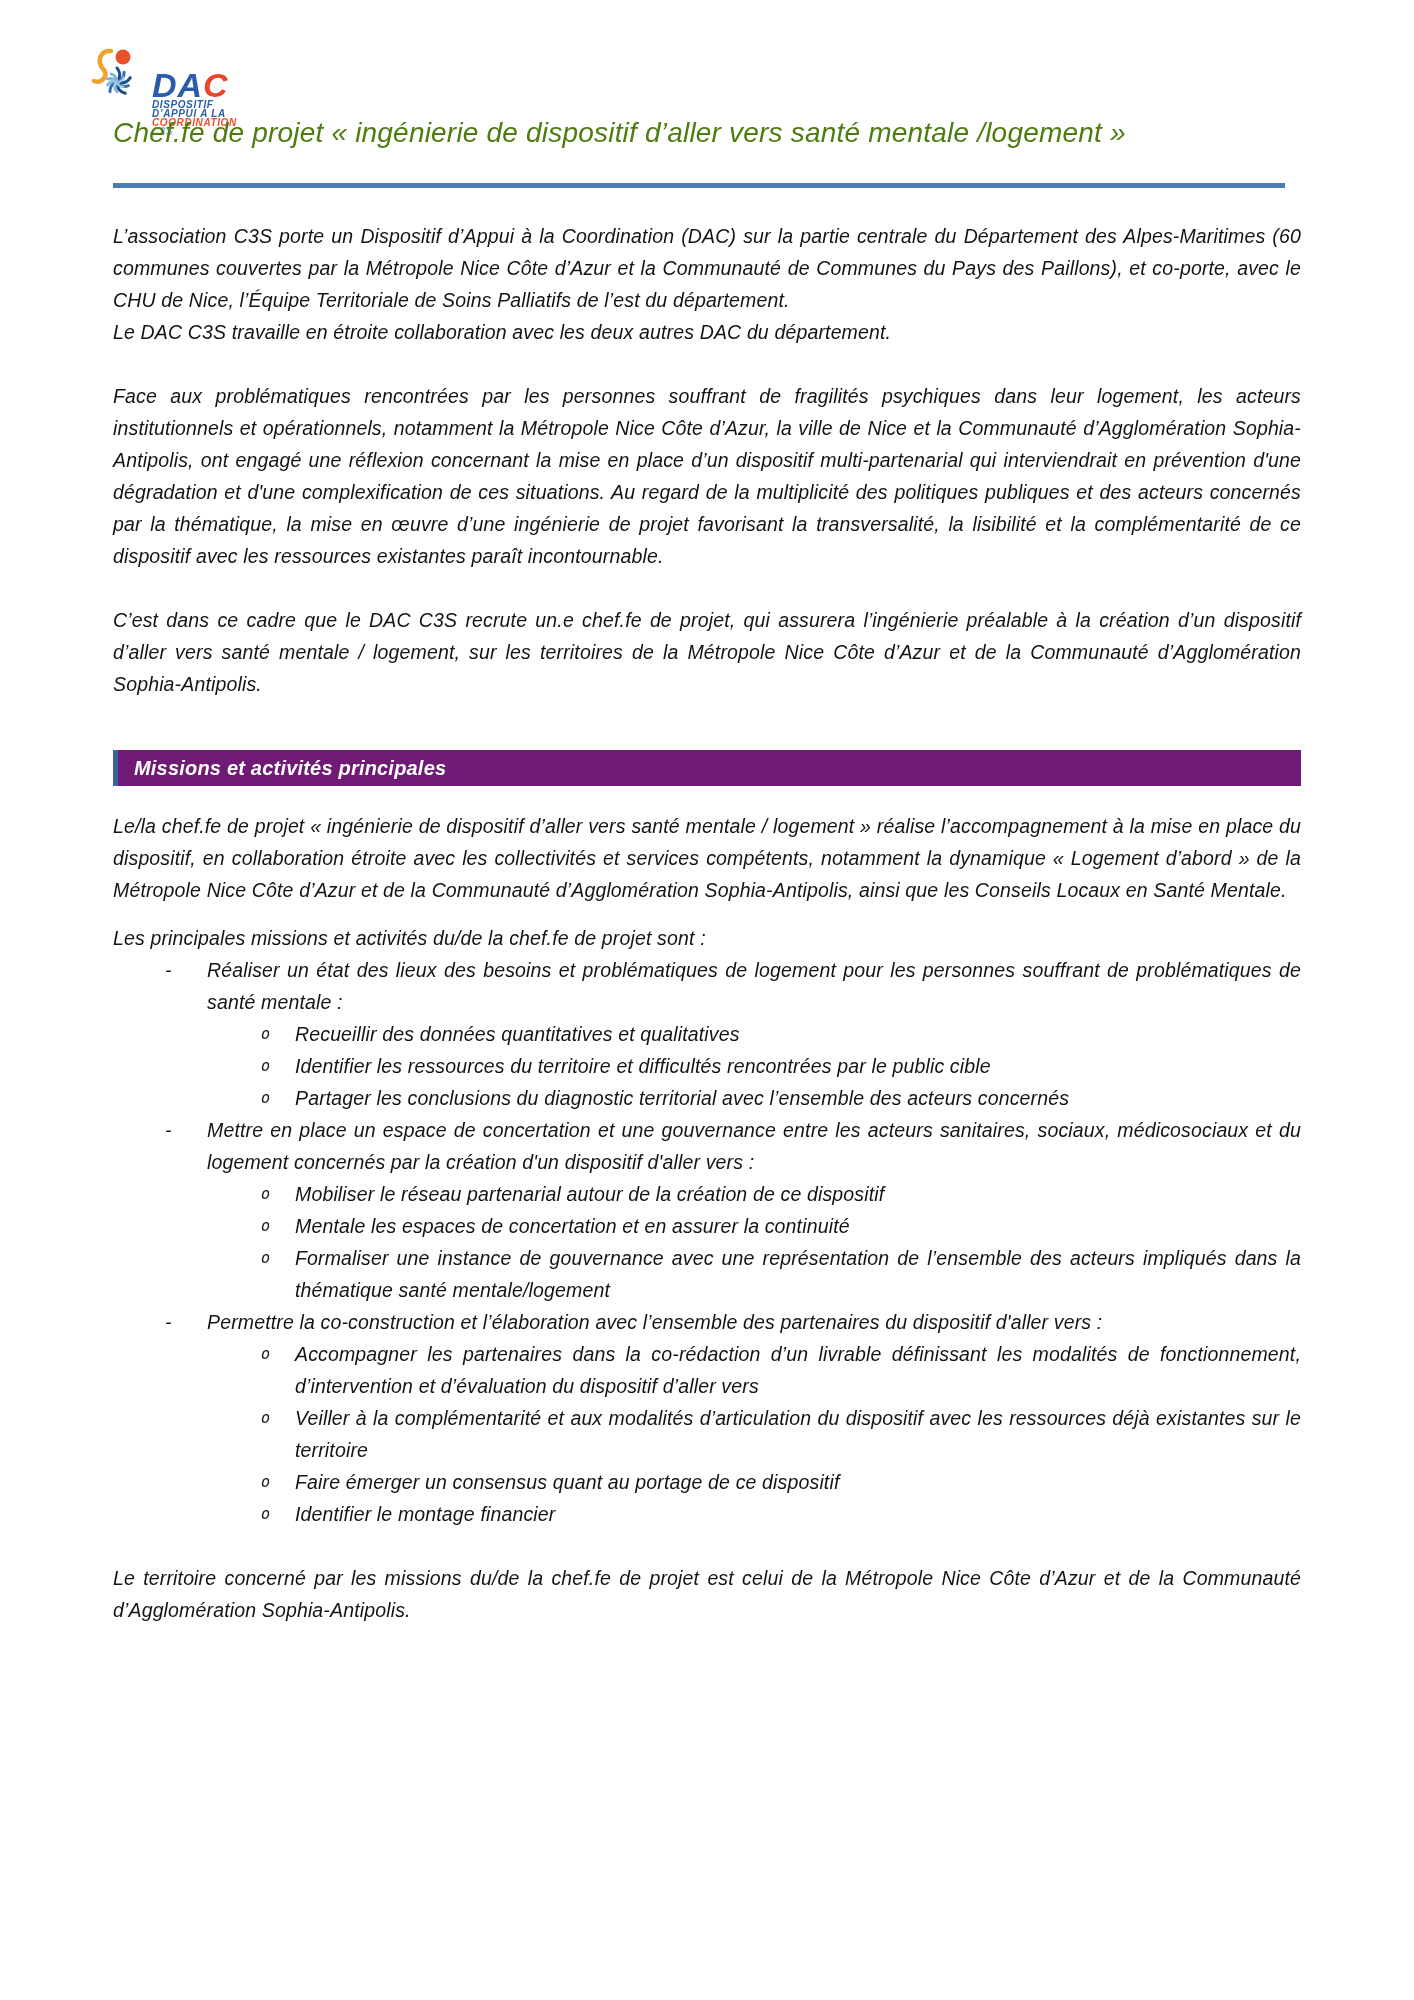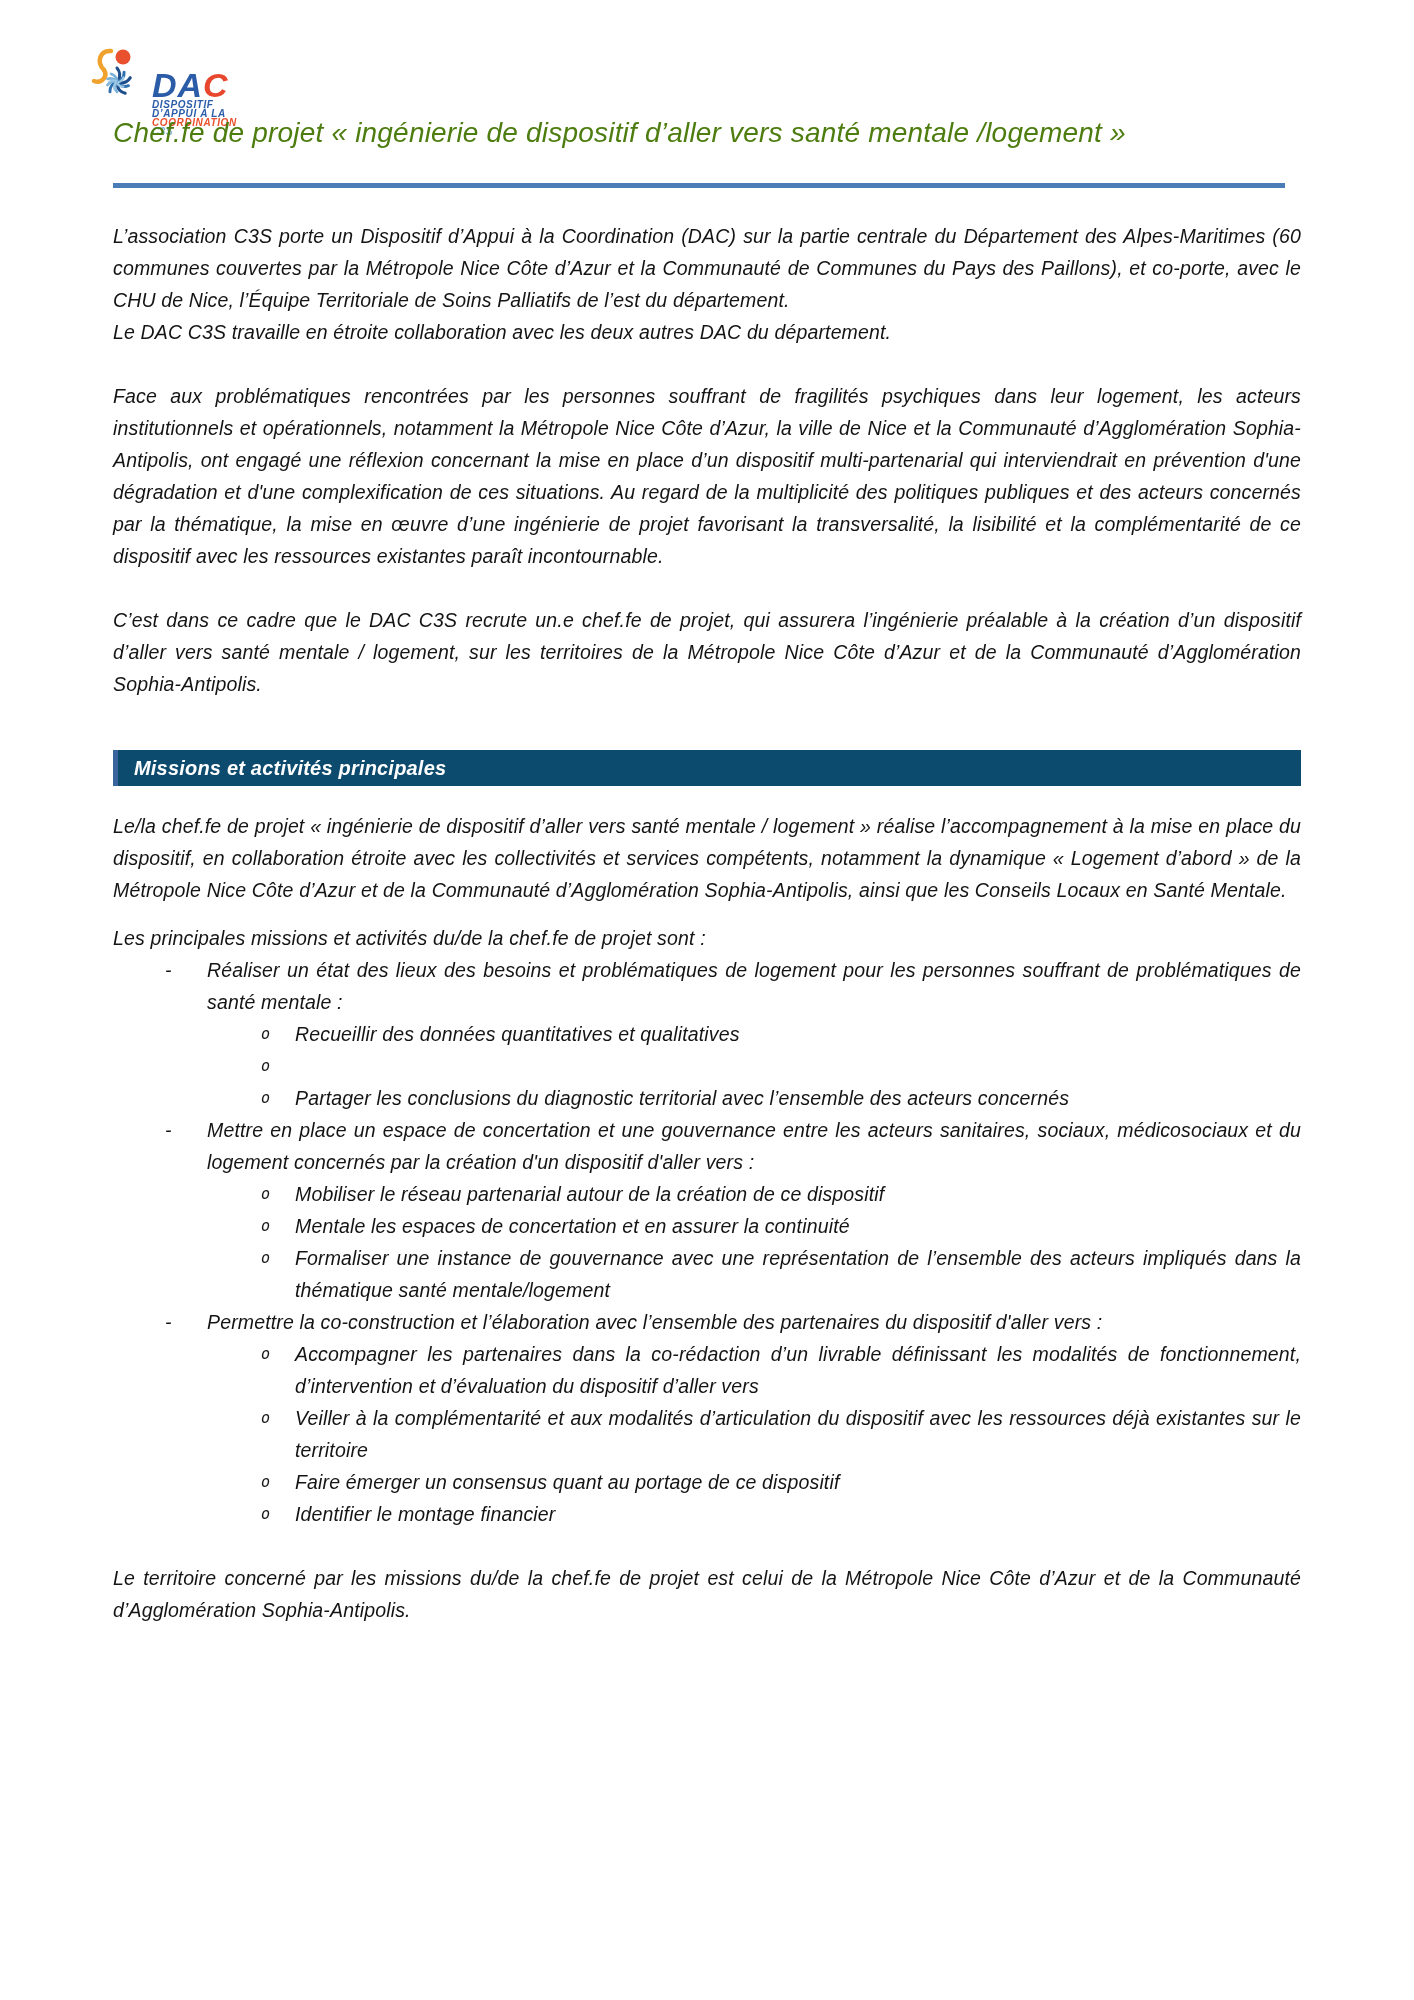--- a/index.html
+++ b/index.html
@@ -44,21 +44,21 @@
     position:absolute; left:113px; top:220px; width:1188px;
     font-size:19.5px; line-height:32px; letter-spacing:0.15px;
     text-align:justify;
   }
   .bodytext p { margin:0; }
   .sp { height:32px; }
 
   
   .section-bar {
     margin-top:50px; margin-bottom:24px;
-    height:36px; background:#0c4a6e;
+    height:36px; background:#701a75;
     border-left:5px solid #3a659c;
     display:flex; align-items:center;
     padding-left:16px;
   }
   .section-bar span {
     color:#ffffff; font-weight:bold; font-size:20px; letter-spacing:0.2px;
   }
 
   .lead { margin-top:16px !important; }
 
@@ -140,20 +140,21 @@
     <div class="li l1">
         <span class="m">-</span>
         <span class="t">Réaliser un état des lieux des besoins et problématiques de logement pour les personnes souffrant de problématiques de santé mentale :</span>
       </div>
     <div class="li l2">
         <span class="m">o</span>
         <span class="t">Recueillir des données quantitatives et qualitatives</span>
       </div>
     <div class="li l2">
         <span class="m">o</span>
+        <span class="t">Identifier les ressources du territoire et difficultés rencontrées par le public cible</span>
       </div>
     <div class="li l2">
         <span class="m">o</span>
         <span class="t">Partager les conclusions du diagnostic territorial avec l’ensemble des acteurs concernés</span>
       </div>
     <div class="li l1">
         <span class="m">-</span>
         <span class="t">Mettre en place un espace de concertation et une gouvernance entre les acteurs sanitaires, sociaux, médicosociaux et du logement concernés par la création d'un dispositif d'aller vers :</span>
       </div>
     <div class="li l2">

